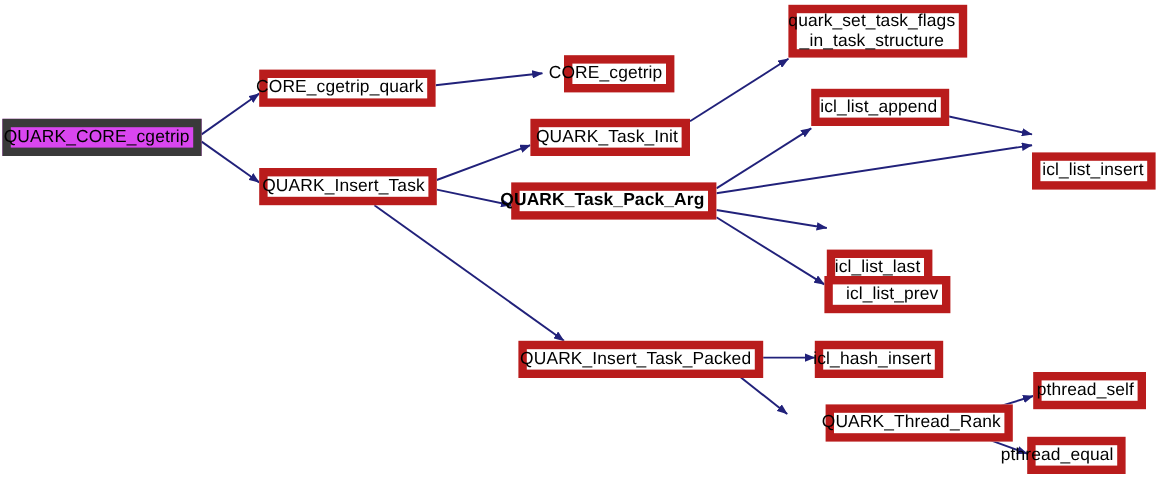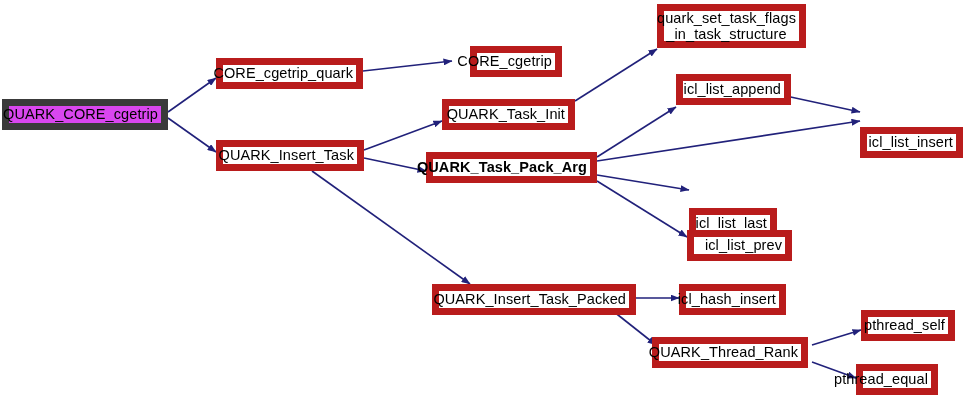--- a/index.html
+++ b/index.html
@@ -84,17 +84,17 @@
       <div class="node" style="left: 442px; top: 99px; width: 133px; height: 31px;"><span class="label">QUARK_Task_Init</span></div>
       <div class="node" style="left: 426px; top: 152px; width: 171px; height: 31px; font-weight: bold;"><span class="label">QUARK_Task_Pack_Arg</span></div>
       <div class="node" style="left: 409px; top: 284px; width: 204px; height: 31px; margin-left: 23px;"><span class="label">QUARK_Insert_Task_Packed</span></div>
       <div class="node" style="left: 657px; top: 4px; width: 149px; height: 44px;"><span class="label">quark_set_task_flags
 _in_task_structure</span></div>
       <div class="node" style="left: 676px; top: 74px; width: 115px; height: 31px;"><span class="label">icl_list_append</span></div>
       <div class="node" style="left: 860px; top: 83px; width: 103px; height: 31px; margin-top: 44px;"><span class="label">icl_list_insert</span></div>
       <div class="node" style="left: 689px; top: 176px; width: 88px; height: 31px; margin-top: 32px;"><span class="label">icl_list_last</span></div>
       <div class="node" style="left: 687px; top: 230px; width: 105px; height: 31px;"><span class="label">icl_list_prev</span></div>
       <div class="node" style="left: 679px; top: 284px; width: 107px; height: 31px;"><span class="label">icl_hash_insert</span></div>
-      <div class="node" style="left: 652px; top: 337px; width: 156px; height: 31px;"><span class="label">QUARK_Thread_Rank</span></div>
+      <div class="node" style="left: 688px; top: 337px; width: 156px; height: 31px;"><span class="label">QUARK_Thread_Rank</span></div>
       <div class="node" style="left: 861px; top: 310px; width: 94px; height: 31px;"><span class="label">pthread_self</span></div>
       <div class="node" style="left: 856px; top: 364px; width: 82px; height: 31px;"><span class="label">pthread_equal</span></div>
     </div>
 </div>
 
 </body></html>

